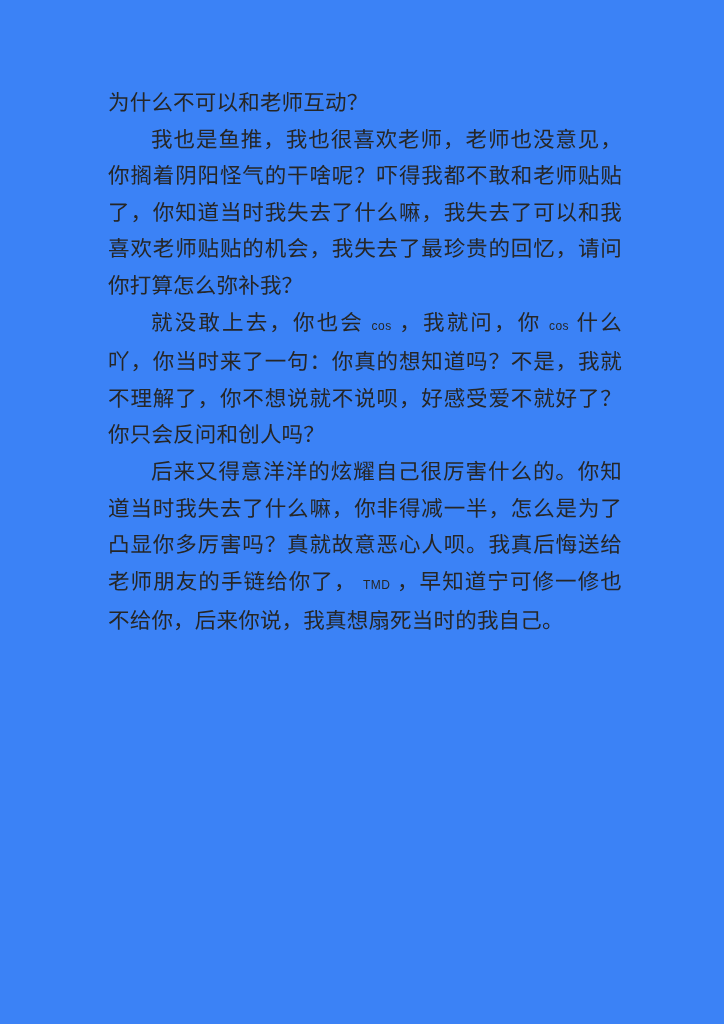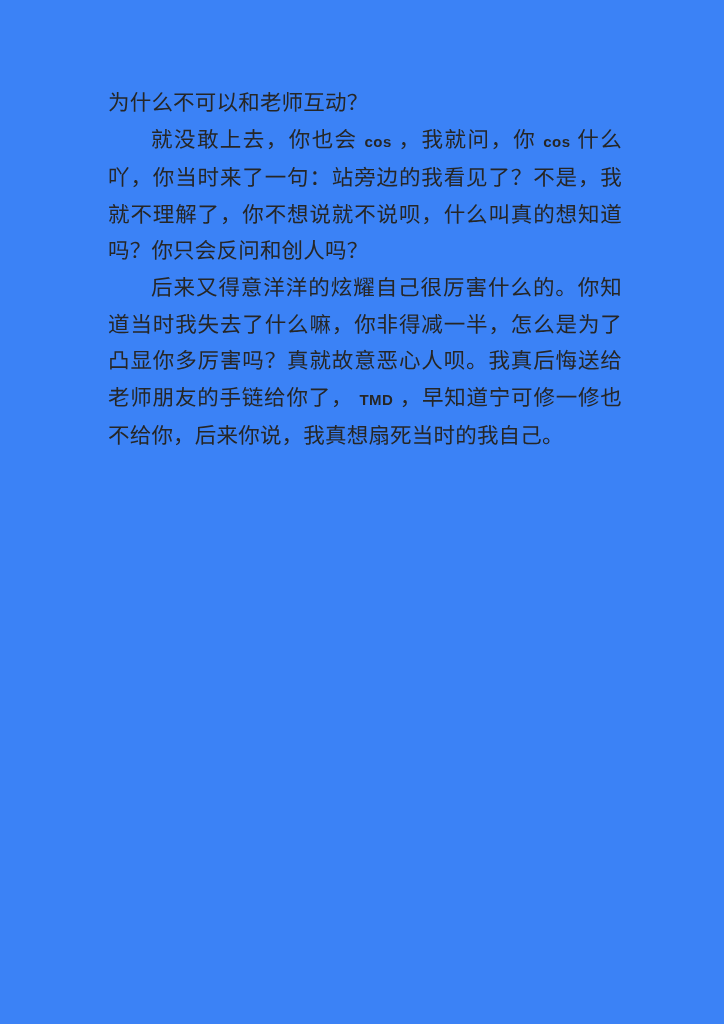--- a/index.html
+++ b/index.html
@@ -30,27 +30,28 @@
     color: #262626;
     text-align: justify;
     letter-spacing: 0.2px;
     word-break: break-all;
   }
   .text-block p.indent {
     text-indent: 2em;
   }
   .text-block span.latin {
     font-family: "Liberation Sans", "DejaVu Sans", sans-serif;
-    font-weight: 700;
-    font-size: 15px;
+    font-weight: 400;
+    font-size: 12px;
     letter-spacing: 0.5px;
   }
 </style>
 </head>
 <body>
 
 <div class="page" style="background: #3b82f6;">
   <div class="text-block">
       <p style="color: rgb(38, 38, 38);"><span>为什么不可以和老师互动？</span></p>
-      <p class="indent" style="color: rgb(38, 38, 38);"><span>就没敢上去，你也会 </span><span class="latin">cos</span><span> ，我就问，你 </span><span class="latin">cos</span><span> 什么吖，你当时来了一句：站旁边的我看见了？不是，我就不理解了，你不想说就不说呗，什么叫真的想知道吗？你只会反问和创人吗？</span></p>
+      <p class="indent" style="color: rgb(38, 38, 38);"><span>我也是鱼推，我也很喜欢老师，老师也没意见，你搁着阴阳怪气的干啥呢？吓得我都不敢和老师贴贴了，你知道当时我失去了什么嘛，我失去了可以和我喜欢老师贴贴的机会，我失去了最珍贵的回忆，请问你打算怎么弥补我？</span></p>
+      <p class="indent" style="color: rgb(38, 38, 38);"><span>就没敢上去，你也会 </span><span class="latin">cos</span><span> ，我就问，你 </span><span class="latin">cos</span><span> 什么吖，你当时来了一句：你真的想知道吗？不是，我就不理解了，你不想说就不说呗，好感受爱不就好了？你只会反问和创人吗？</span></p>
       <p class="indent" style="color: rgb(38, 38, 38);"><span>后来又得意洋洋的炫耀自己很厉害什么的。你知道当时我失去了什么嘛，你非得减一半，怎么是为了凸显你多厉害吗？真就故意恶心人呗。我真后悔送给老师朋友的手链给你了， </span><span class="latin">TMD</span><span> ，早知道宁可修一修也不给你，后来你说，我真想扇死当时的我自己。</span></p>
     </div>
 </div>
 
 </body></html>

